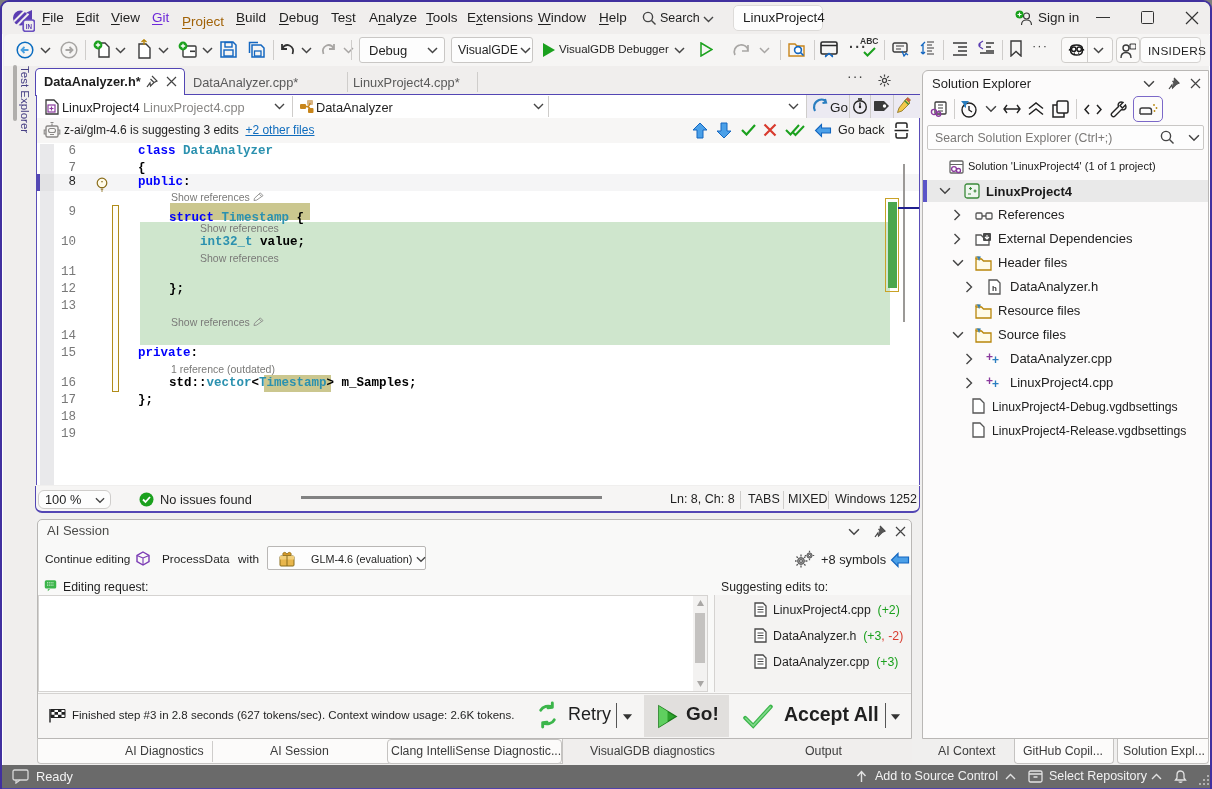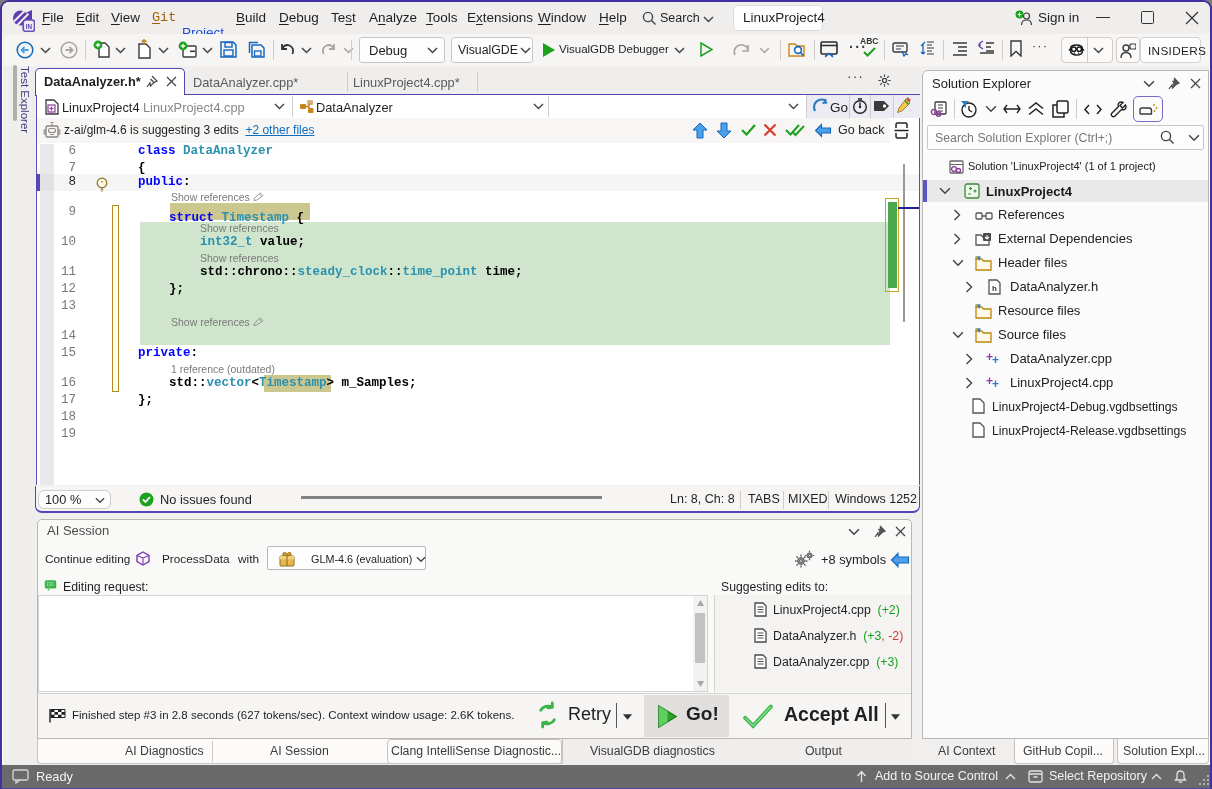--- a/index.html
+++ b/index.html
@@ -24,22 +24,22 @@
   <circle cx="7.5" cy="9" r="7.5" fill="#5b3db2"></circle>
   <path d="M13.5 3.5 L19 1 L19 14 L13.5 12 Z" fill="#5b3db2"></path>
   <path d="M1 12.5 L12.5 1" stroke="#f0eeed" stroke-width="2"></path>
   <path d="M4.2 16.2 L15.5 4.8" stroke="#f0eeed" stroke-width="2"></path>
   <rect x="10.2" y="11" width="11.3" height="11.3" rx="2.4" fill="#f0eeed" stroke="#6a4fc0" stroke-width="1.7"></rect>
   <text x="15.9" y="19.6" font-size="6.3" font-weight="bold" fill="#5b3db2" text-anchor="middle" font-family="Liberation Sans">IN</text>
 </svg>
 <div class="txt" style="left:40px;top:8px;font-size:13.5px;color:#1f1f1f;"><span class="u">F</span>ile</div>
 <div class="txt" style="left:74px;top:8px;font-size:13.5px;color:#1f1f1f;"><span class="u">E</span>dit</div>
 <div class="txt" style="left:109px;top:8px;font-size:13.5px;color:#1f1f1f;"><span class="u">V</span>iew</div>
-<div class="txt" style="left:150px;top:8px;font-size:13.5px;color:#a16207;font-family:Liberation Mono, monospace;"><span class="u">G</span>it</div>
-<div class="txt" style="left:180px;top:23px;font-size:13.5px;color:#1d4ed8;"><span class="u">P</span>roject</div>
+<div class="txt" style="left:150px;top:8px;font-size:13.5px;color:#6d28d9;"><span class="u">G</span>it</div>
+<div class="txt" style="left:180px;top:12px;font-size:13.5px;color:#a16207;"><span class="u">P</span>roject</div>
 <div class="txt" style="left:234px;top:8px;font-size:13.5px;color:#1f1f1f;"><span class="u">B</span>uild</div>
 <div class="txt" style="left:277px;top:8px;font-size:13.5px;color:#1f1f1f;"><span class="u">D</span>ebug</div>
 <div class="txt" style="left:329px;top:8px;font-size:13.5px;color:#1f1f1f;">Te<span class="u">s</span>t</div>
 <div class="txt" style="left:367px;top:8px;font-size:13.5px;color:#1f1f1f;">A<span class="u">n</span>alyze</div>
 <div class="txt" style="left:424px;top:8px;font-size:13.5px;color:#1f1f1f;"><span class="u">T</span>ools</div>
 <div class="txt" style="left:465px;top:8px;font-size:13.5px;color:#1f1f1f;">E<span class="u">x</span>tensions</div>
 <div class="txt" style="left:536px;top:8px;font-size:13.5px;color:#1f1f1f;"><span class="u">W</span>indow</div>
 <div class="txt" style="left:597px;top:8px;font-size:13.5px;color:#1f1f1f;"><span class="u">H</span>elp</div>
 
 <svg class="ab" style="left:640px;top:9px" width="15" height="15" viewBox="0 0 15 15">
@@ -376,21 +376,20 @@
 <div class="cd" style="left:136px;top:141px;"><span class="kw">class</span> <span class="ty">DataAnalyzer</span></div>
 <div class="cd" style="left:136px;top:158px;">{</div>
 <div class="cd" style="left:136px;top:172px;"><span class="kw">public</span>:</div>
 <div class="cl" style="left:169px;top:190px;">Show references <svg style="display:inline" width="11" height="9" viewBox="0 0 12 10">
         <path d="M8 1 L11 4 L4 9 L1 9.5 L1.5 7 Z M7 2.5 L9.5 5" fill="none" stroke="#8a8a88" stroke-width="1"></path>
       </svg></div>
 <div class="cd" style="left:167px;top:208px;"><span class="kw">struct</span> <span class="ty">Timestamp</span> {</div>
 <div class="cl" style="left:198px;top:221px;">Show references</div>
 <div class="cd" style="left:198px;top:232px;"><span class="ty">int32_t</span> value;</div>
 <div class="cl" style="left:198px;top:251px;">Show references</div>
-<div class="cd" style="left:198px;top:262px;">std::chrono::<span class="ty">steady_clock</span>::<span class="ty">time_point</span> time;</div>
 <div class="cd" style="left:167px;top:279px;">};</div>
 <div class="cl" style="left:169px;top:315px;">Show references <svg style="display:inline" width="11" height="9" viewBox="0 0 12 10">
         <path d="M8 1 L11 4 L4 9 L1 9.5 L1.5 7 Z M7 2.5 L9.5 5" fill="none" stroke="#8a8a88" stroke-width="1"></path>
       </svg></div>
 <div class="cd" style="left:136px;top:343px;"><span class="kw">private</span>:</div>
 <div class="cl" style="left:169px;top:362px;">1 reference (outdated)</div>
 <div class="cd" style="left:167px;top:373px;">std::<span class="ty">vector</span>&lt;<span class="ty">Timestamp</span>&gt; m_Samples;</div>
 <div class="cd" style="left:136px;top:390px;">};</div>
 
 <div class="ab" style="left:901px;top:162px;width:2px;height:158px;background:#9b9997;"></div>

